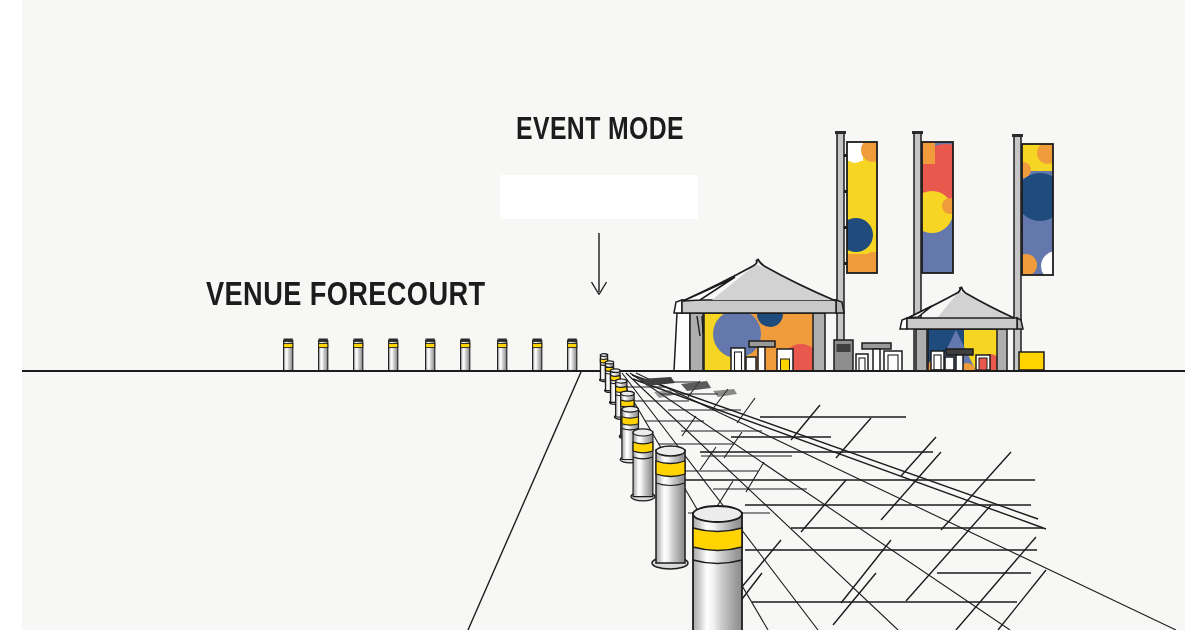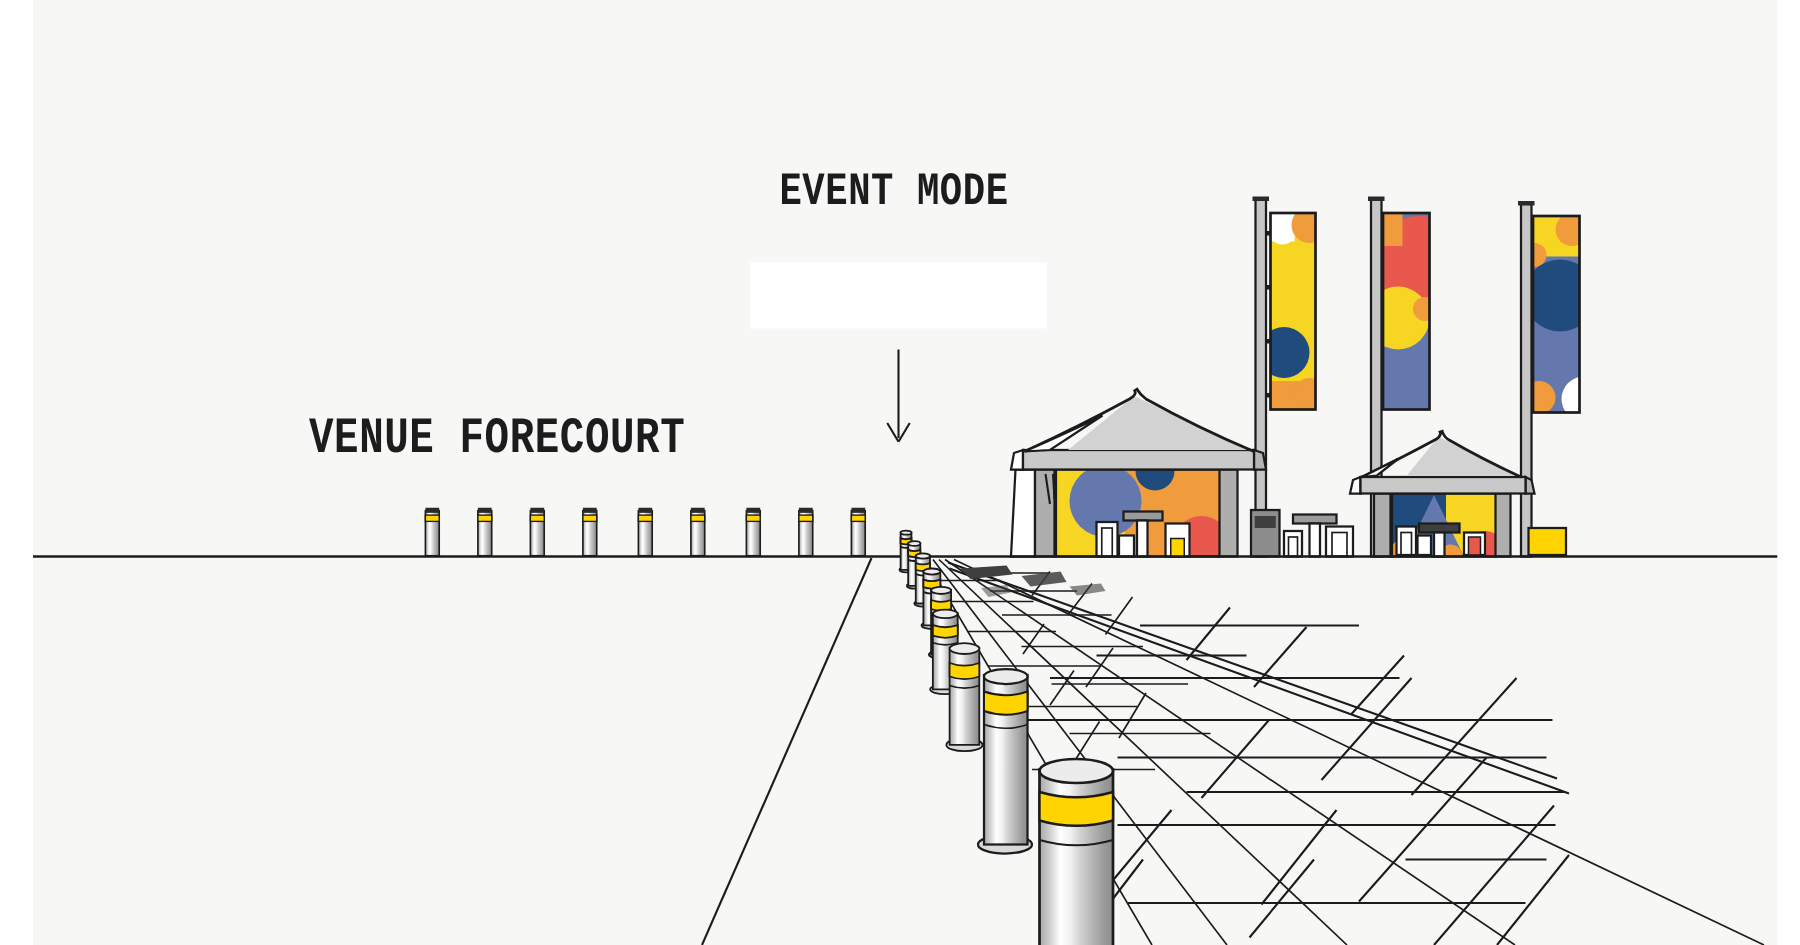--- a/index.html
+++ b/index.html
@@ -1,19 +1,19 @@
 <!DOCTYPE html>
 <html style="--p-background: #f7f7f6; --p-white: #ffffff; --p-ink: #1c1c1c; --p-bollard-yellow: #ffd400; --p-flag-yellow: #f6d623; --p-orange: #f09b3c; --p-red: #e8584c; --p-navy: #1f4b7d; --p-periwinkle: #6478ad; --p-canopy: #c9c9c9; --p-canopy-shade: #d2d2d2;"><head>
 <meta charset="utf-8">
 <style>
   html,body{margin:0;padding:0;background:#fff;}
   .stage{
     position:relative;width:1200px;height:630px;overflow:hidden;
     background:var(--p-background,#f7f7f6);
-    font-family:Liberation Mono, monospace;
+    font-family:Liberation Sans, sans-serif;
   }
   .edge-strip{position:absolute;top:0;height:630px;background:var(--p-white,#fff);}
   .edge-strip.left{left:0;width:22px;}
   .edge-strip.right{right:0;width:15px;}
   .label{
     position:absolute;color:var(--p-ink,#1c1c1c);font-weight:700;
     letter-spacing:.5px;transform:scaleX(.8);transform-origin:center;
     text-align:center;white-space:nowrap;
   }
   .label.event-mode{left:496px;top:111px;width:200px;font-size:31px;}

